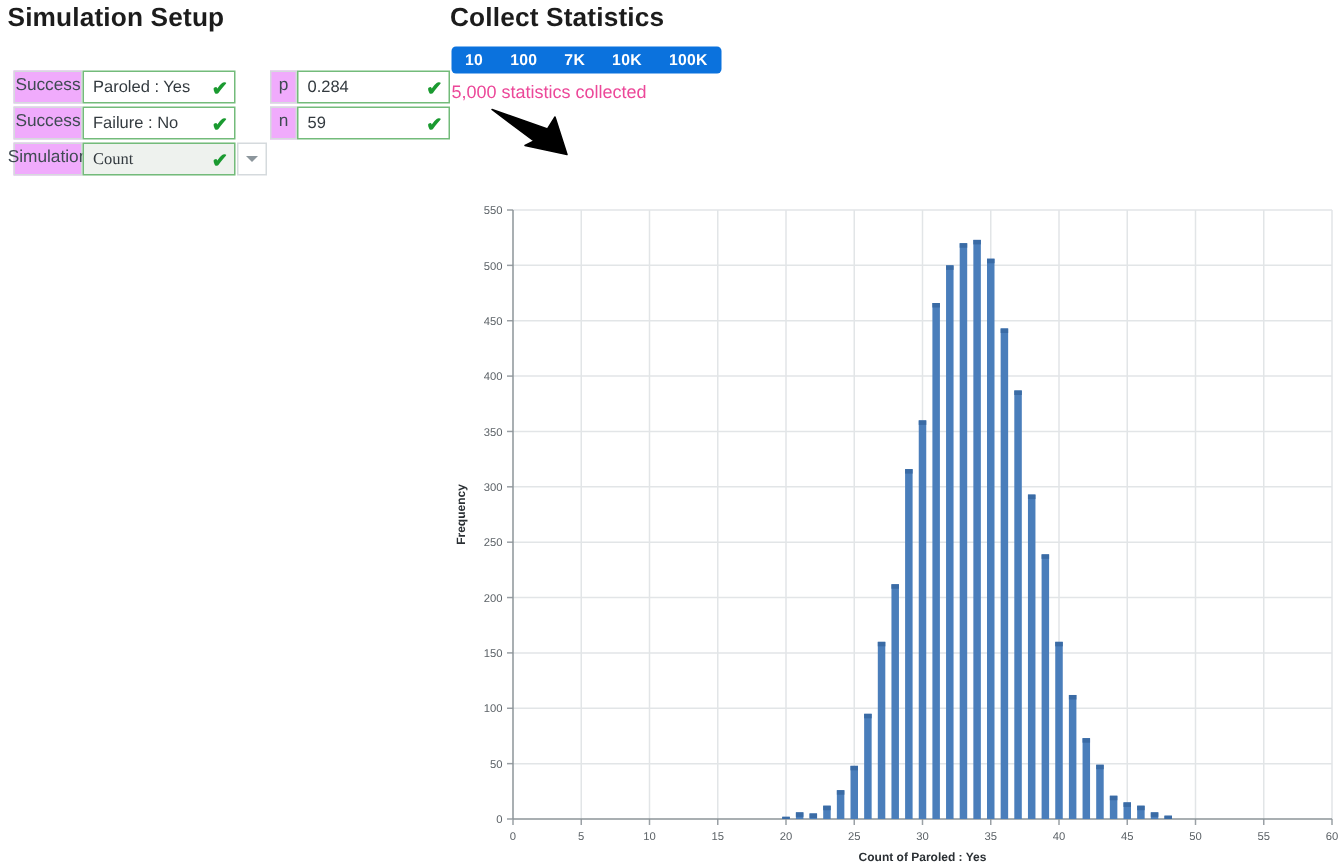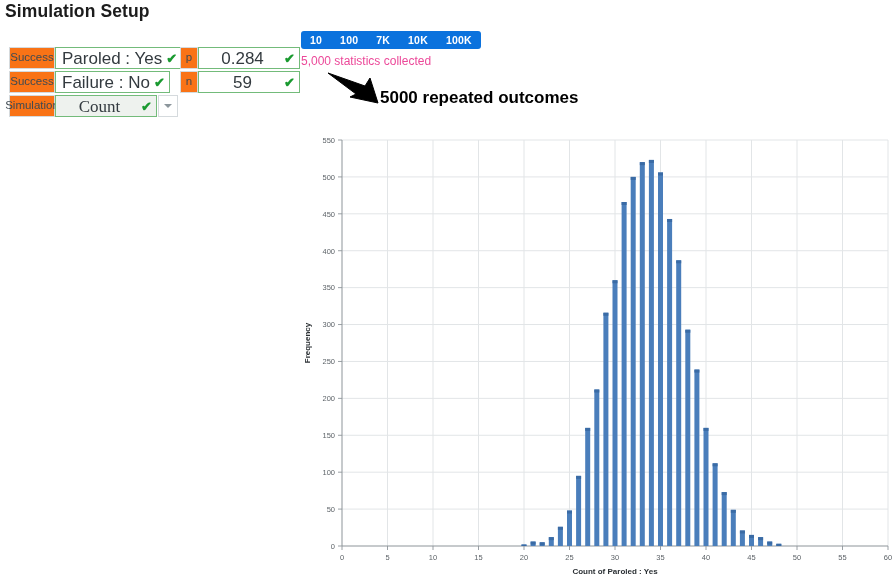--- a/index.html
+++ b/index.html
@@ -4,21 +4,21 @@
 <style>
   * { box-sizing: border-box; }
   html, body {
     margin: 0; padding: 0;
     width: 892px; height: 576px;
     background: #ffffff;
     font-family: "Liberation Sans", sans-serif;
     color: #1a1a1a;
     overflow: hidden;
   }
-  .page { position: relative; width: 892px; height: 576px; text-align: center; }
+  .page { position: relative; width: 892px; height: 576px; }
 
   
   .panel-title {
     position: absolute;
     font-size: 17.5px;
     font-weight: 600;
     color: #1c1c1c;
     letter-spacing: 0.1px;
     white-space: nowrap;
   }
@@ -28,21 +28,21 @@
   
   .setup-block { position: absolute; left: 9px; top: 47px; }
   .field-row {
     display: flex;
     align-items: stretch;
     margin-bottom: 2px;
     height: 22px;
   }
   .field-label {
     width: 46px;
-    background: #f97316;
+    background: #f0abfc;
     border: 1px solid #d5dadd;
     display: flex;
     align-items: center;
     justify-content: center;
     font-size: 11.5px;
     color: #3f4a52;
     line-height: 1;
   }
   .field-label.narrow { width: 18px; }
   .field-box {
@@ -50,21 +50,21 @@
     background: #ffffff;
     display: flex;
     align-items: center;
     padding: 0 4px 0 6px;
     min-width: 102px;
     position: relative;
   }
   .field-box.muted { background: #eef2ee; font-family: Liberation Serif, serif; }
   .field-box.wide { min-width: 102px; }
   .field-val {
-    font-size: 17px;
+    font-size: 11px;
     color: #333a3f;
     white-space: nowrap;
     flex: 1;
     line-height: 1;
   }
   .check {
     color: #1a9a30;
     font-size: 13px;
     font-weight: bold;
     line-height: 1;
@@ -196,35 +196,35 @@
     </div>
     <div class="field-row">
       <div class="field-label narrow">n</div>
       <div class="field-box">
         <span class="field-val">59</span>
         <span class="check">✔</span>
       </div>
     </div>
   </div>
 
+  <div class="panel-title" id="stats-title">Collect Statistics</div>
 
   <div class="seg-group">
     <div class="seg-btn">10</div>
     <div class="seg-btn">100</div>
     <div class="seg-btn">7K</div>
     <div class="seg-btn">10K</div>
     <div class="seg-btn">100K</div>
   </div>
 
   <div class="collected-text">5,000 statistics collected</div>
 
   <svg class="annot-arrow" width="62" height="36" viewBox="0 0 62 36">
     <path d="M2 3 L30 24 L24 27 L52 33 L44 8 L39 16 Z" fill="#000000" stroke="#000000" stroke-width="1" stroke-linejoin="round"></path>
   </svg>
-  <div class="annot-text">5000 repeated outcomes</div>
 
   <div class="chart-wrap">
     <svg class="chart-svg" id="chart" width="592" height="446">
         <line x1="38" y1="416" x2="42" y2="416" class="tick-line"></line>
         <text x="35" y="418.8" class="tick-text" text-anchor="end">0</text>
         <line x1="42" y1="379.09090909090907" x2="588" y2="379.09090909090907" class="grid-line"></line>
         <line x1="38" y1="379.09090909090907" x2="42" y2="379.09090909090907" class="tick-line"></line>
         <text x="35" y="381.8909090909091" class="tick-text" text-anchor="end">50</text>
         <line x1="42" y1="342.1818181818182" x2="588" y2="342.1818181818182" class="grid-line"></line>
         <line x1="38" y1="342.1818181818182" x2="42" y2="342.1818181818182" class="tick-line"></line>

